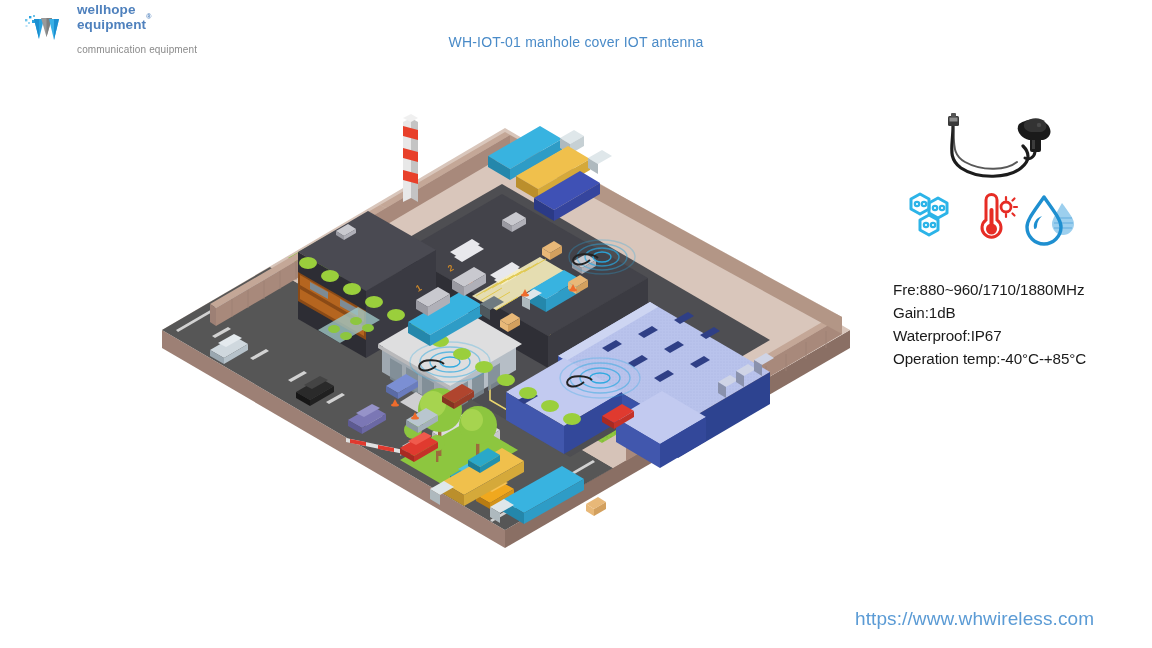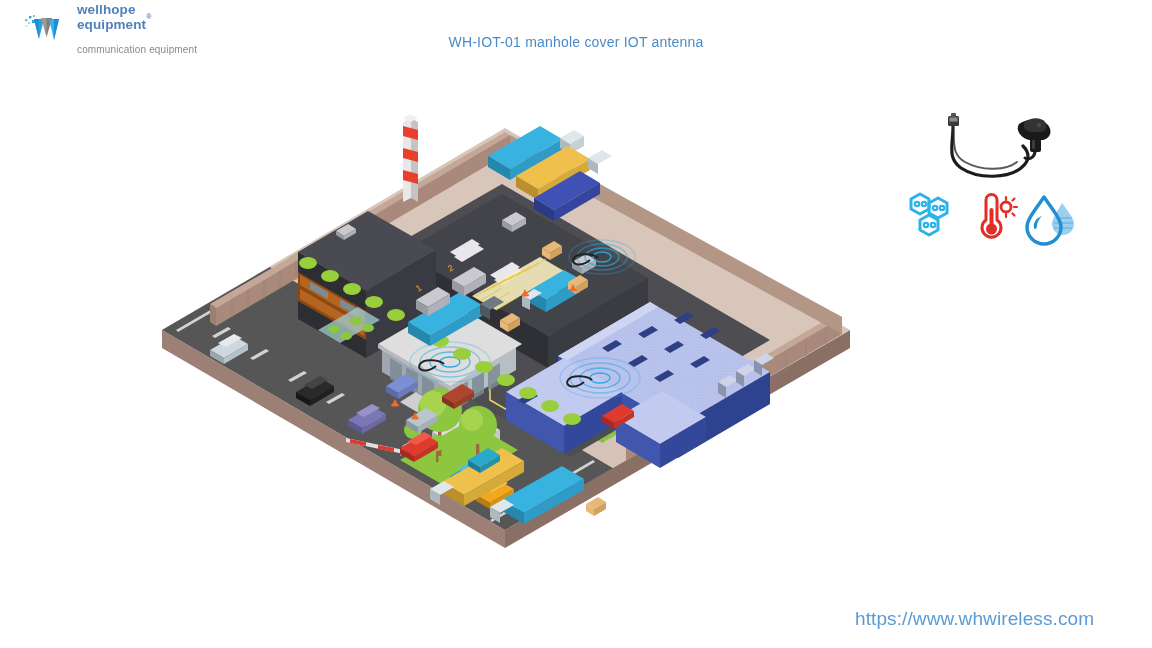--- a/index.html
+++ b/index.html
@@ -601,16 +601,22 @@
           <line x1="34" y1="38" x2="52" y2="38"></line>
         </g>
 
         <path d="M24 7 C35 23 41 30 41 37 a17 17 0 0 1 -34 0 c0 -7 6 -14 17 -30 Z" fill="none" stroke="#1e8fd0" stroke-width="3.4" stroke-linejoin="round"></path>
         <path d="M17 36 c0 -4 2 -7 5 -10 c-6 2 -9 7 -8 12 c0 2 3 1 3 -2 Z" fill="#1e8fd0"></path>
       </svg>
     </div>
 
   </div>
 
+  <div class="specs">
+    <div>Fre:880~960/1710/1880MHz</div>
+    <div>Gain:1dB</div>
+    <div>Waterproof:IP67</div>
+    <div>Operation temp:-40°C-+85°C</div>
+  </div>
 
   <div class="site-url">https://www.whwireless.com</div>
 
 </div>
 
 </body></html>

